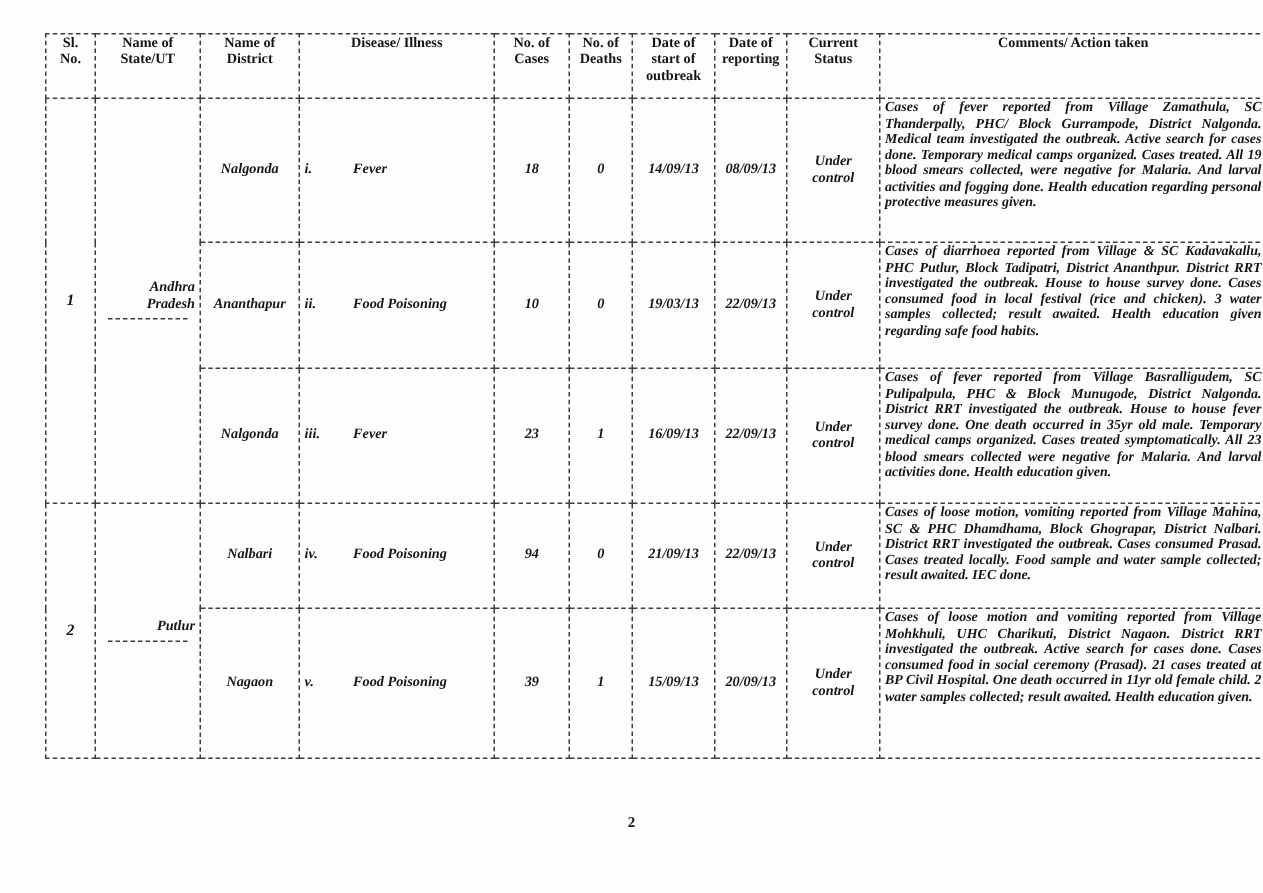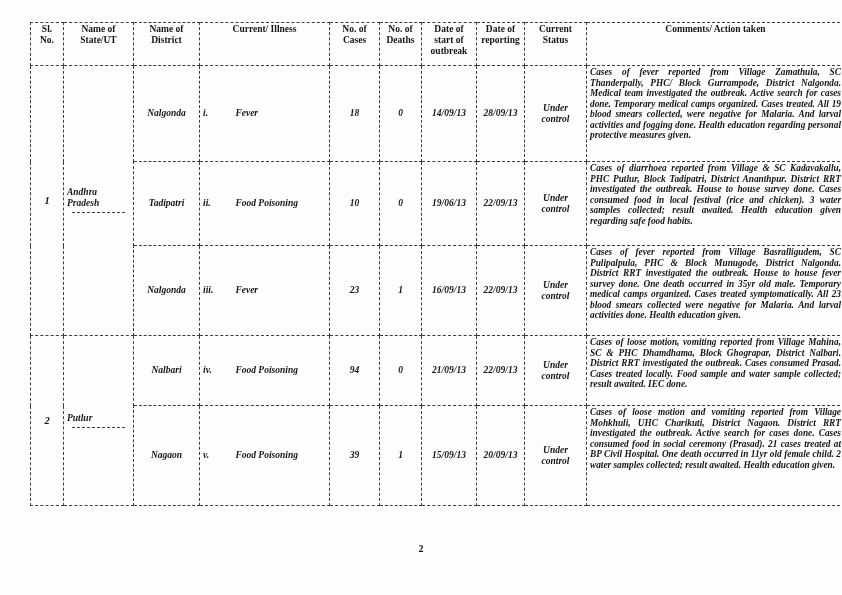--- a/index.html
+++ b/index.html
@@ -28,21 +28,21 @@
     line-height:11px;
     text-align:center;
     vertical-align:top;
     white-space:pre-line;
     height:40px;
     padding-top:3px;
   }
   td{font-size:9.5px;line-height:11px;vertical-align:middle;font-style:italic;}
   td.c{text-align:center;}
   td.slno{text-align:center;font-size:10.5px;}
-  td.state{text-align:left;}
+  td.state{text-align:right;}
   td.state .dotline{
     display:block;width:85%;margin:3px auto 0;
     border-top:1px dashed #3c3c3c;height:1px;
   }
   td.disease{padding-left:22px;}
   td.disease .rn{display:inline-block;width:30px;}
   td.comments{
     font-size:9.3px;
     line-height:10.55px;
     text-align:justify;
@@ -79,21 +79,21 @@
       <col style="width:258px">
     </colgroup>
     <thead>
       <tr>
         <th>Sl.
 No.</th>
         <th>Name of
 State/UT</th>
         <th>Name of
 District</th>
-        <th>Current/ Illness</th>
+        <th>Disease/ Illness</th>
         <th>No. of
 Cases</th>
         <th>No. of
 Deaths</th>
         <th>Date of
 start of
 outbreak</th>
         <th>Date of
 reporting</th>
         <th>Current
@@ -109,33 +109,33 @@
           <span class="dotline"></span>
         </td>
         <td class="c">Nalgonda</td>
         <td class="disease">
           <span class="rn">i.</span>
           <span>Fever</span>
         </td>
         <td class="c">18</td>
         <td class="c">0</td>
         <td class="c">14/09/13</td>
-        <td class="c">28/09/13</td>
+        <td class="c">08/09/13</td>
         <td class="c">Under control</td>
         <td class="comments">Cases of fever reported from Village Zamathula, SC Thanderpally, PHC/ Block Gurrampode, District Nalgonda. Medical team investigated the outbreak. Active search for cases done. Temporary medical camps organized. Cases treated. All 19 blood smears collected, were negative for Malaria.  And larval activities and fogging done. Health education regarding personal protective measures given.</td>
       </tr>
       <tr class="r2">
-        <td class="c">Tadipatri</td>
+        <td class="c">Ananthapur</td>
         <td class="disease">
           <span class="rn">ii.</span>
           <span>Food Poisoning</span>
         </td>
         <td class="c">10</td>
         <td class="c">0</td>
-        <td class="c">19/06/13</td>
+        <td class="c">19/03/13</td>
         <td class="c">22/09/13</td>
         <td class="c">Under control</td>
         <td class="comments">Cases of diarrhoea reported from Village &amp; SC Kadavakallu, PHC Putlur, Block Tadipatri, District Ananthpur. District RRT investigated the outbreak. House to house survey done. Cases consumed food in local festival (rice and chicken). 3 water samples collected; result awaited.  Health education given regarding safe food habits.</td>
       </tr>
       <tr class="r3">
         <td class="c">Nalgonda</td>
         <td class="disease">
           <span class="rn">iii.</span>
           <span>Fever</span>
         </td>

